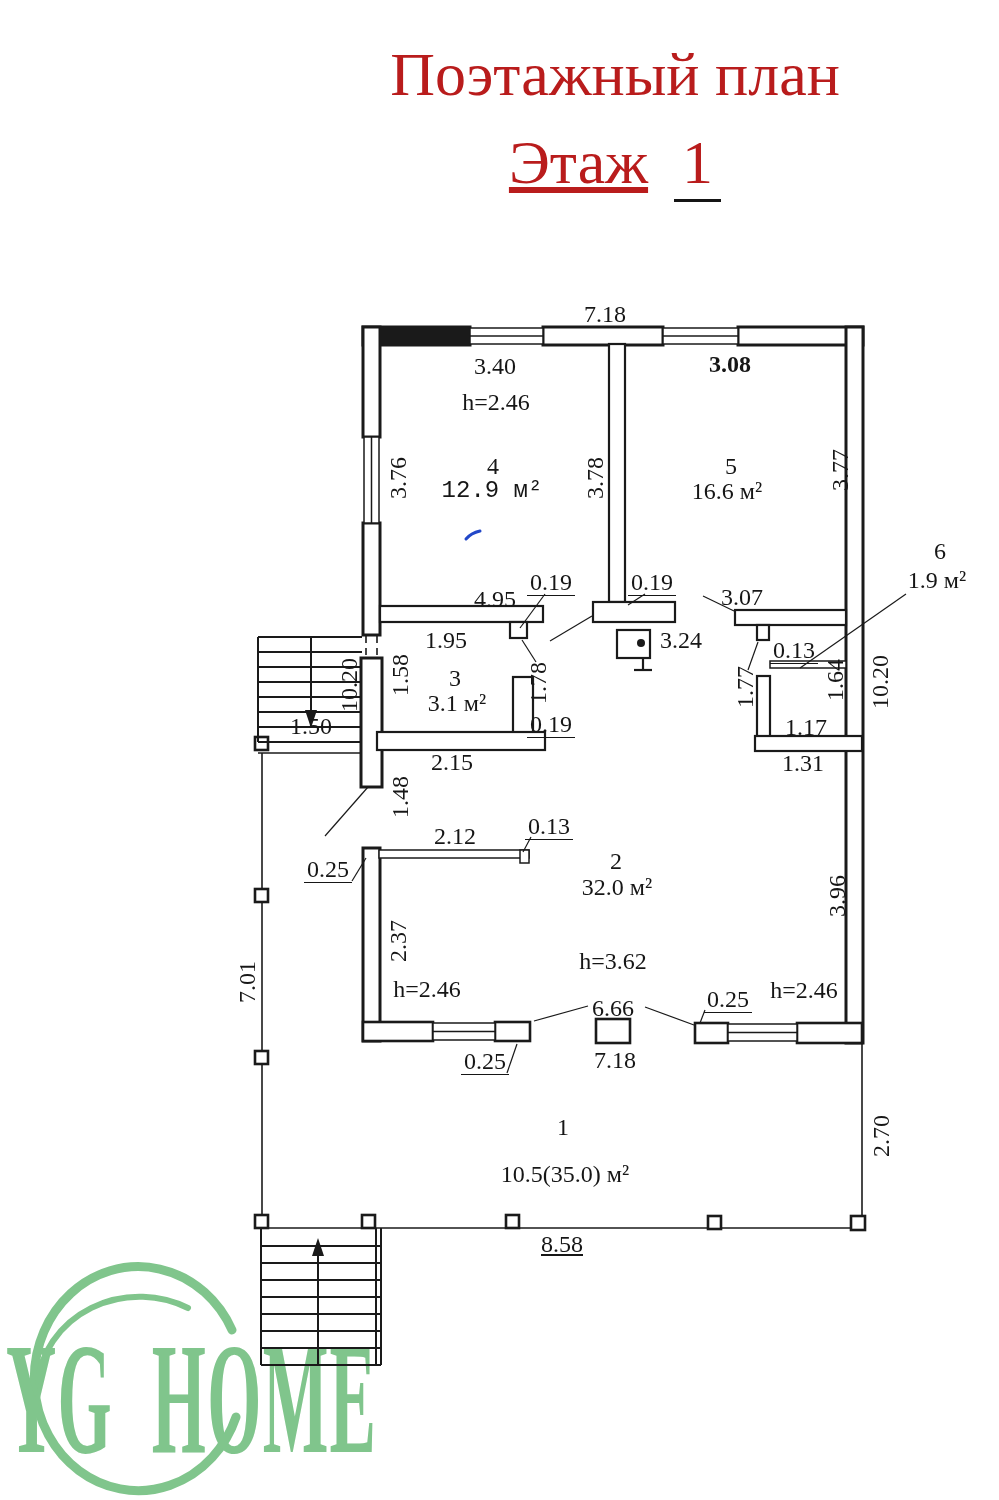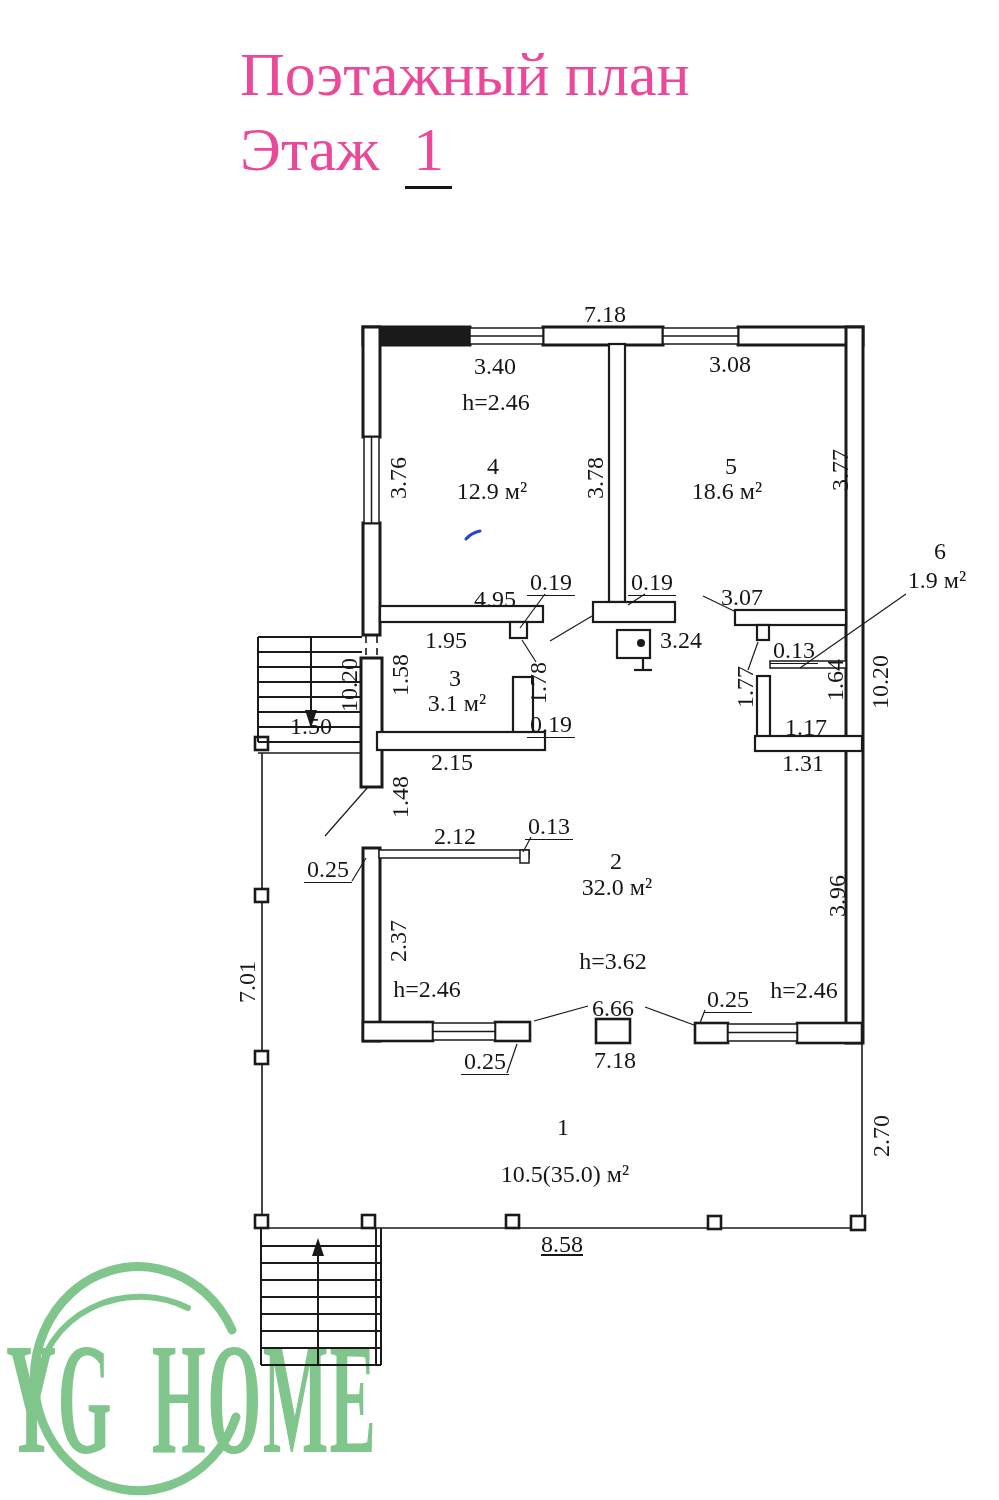--- a/index.html
+++ b/index.html
@@ -2,23 +2,23 @@
 <html><head>
 <meta charset="utf-8">
 <style>
   html,body{margin:0;padding:0;}
   body{
     width:999px;height:1500px;position:relative;background:#ffffff;
     font-family:"Liberation Serif","DejaVu Serif",serif;color:#1a1a1a;overflow:hidden;
   }
   .layer{position:absolute;left:0;top:0;width:999px;height:1500px;}
   
-  .title{position:absolute;left:240px;top:38px;width:750px;
-         font-size:62px;line-height:1.18;color:#ec4899;}
-  .floor-line{margin-top:2px;}
+  .title{position:absolute;left:240px;top:38px;width:750px;text-align:center;
+         font-size:62px;line-height:1.18;color:#b91c1c;}
+  .floor-line{margin-top:15px;text-decoration:underline;}
   .floor-num{display:inline-block;margin-left:26px;padding:0 8px 0 8px;
              border-bottom:3px solid #151515;}
   
   #labels span.label{
     position:absolute;font-size:24px;white-space:nowrap;color:#161616;
     transform:translate(-50%,-50%);line-height:1;
   }
   #labels span.label.rot{transform:translate(-50%,-50%) rotate(-90deg);}
   #labels span.label.ul{border-bottom:1.6px solid #161616;padding:0 3px 1px 3px;}
   
@@ -176,26 +176,26 @@
   </g>
 
   <g stroke="#2247c8" stroke-width="3" fill="none" stroke-linecap="round">
     <path d="M 466 539 Q 471 533 480 531"></path>
   </g>
 </svg>
 
 <div class="layer" id="labels">
     <span class="label" style="left: 605px; top: 314px;">7.18</span>
     <span class="label" style="left: 495px; top: 366px;">3.40</span>
-    <span class="label" style="left: 730px; top: 364px;">3.08</span>
+    <span class="label" style="left: 730px; top: 364px; font-weight: bold;">3.08</span>
     <span class="label" style="left: 496px; top: 402px;">h=2.46</span>
     <span class="label" style="left: 493px; top: 466px;">4</span>
-    <span class="label" style="left: 492px; top: 491px;">12.9 м²</span>
+    <span class="label" style="left: 492px; top: 491px; font-family: Liberation Mono, monospace;">12.9 м²</span>
     <span class="label" style="left: 731px; top: 466px;">5</span>
-    <span class="label" style="left: 727px; top: 491px;">18.6 м²</span>
+    <span class="label" style="left: 727px; top: 491px;">16.6 м²</span>
     <span class="label rot" style="left: 398px; top: 478px;">3.76</span>
     <span class="label rot" style="left: 595px; top: 478px;">3.78</span>
     <span class="label rot" style="left: 840px; top: 470px;">3.77</span>
     <span class="label" style="left: 940px; top: 551px;">6</span>
     <span class="label" style="left: 937px; top: 580px;">1.9 м²</span>
     <span class="label" style="left: 495px; top: 599px;">4.95</span>
     <span class="label ul" style="left: 551px; top: 583px;">0.19</span>
     <span class="label ul" style="left: 652px; top: 583px;">0.19</span>
     <span class="label" style="left: 742px; top: 597px;">3.07</span>
     <span class="label" style="left: 446px; top: 640px;">1.95</span>

